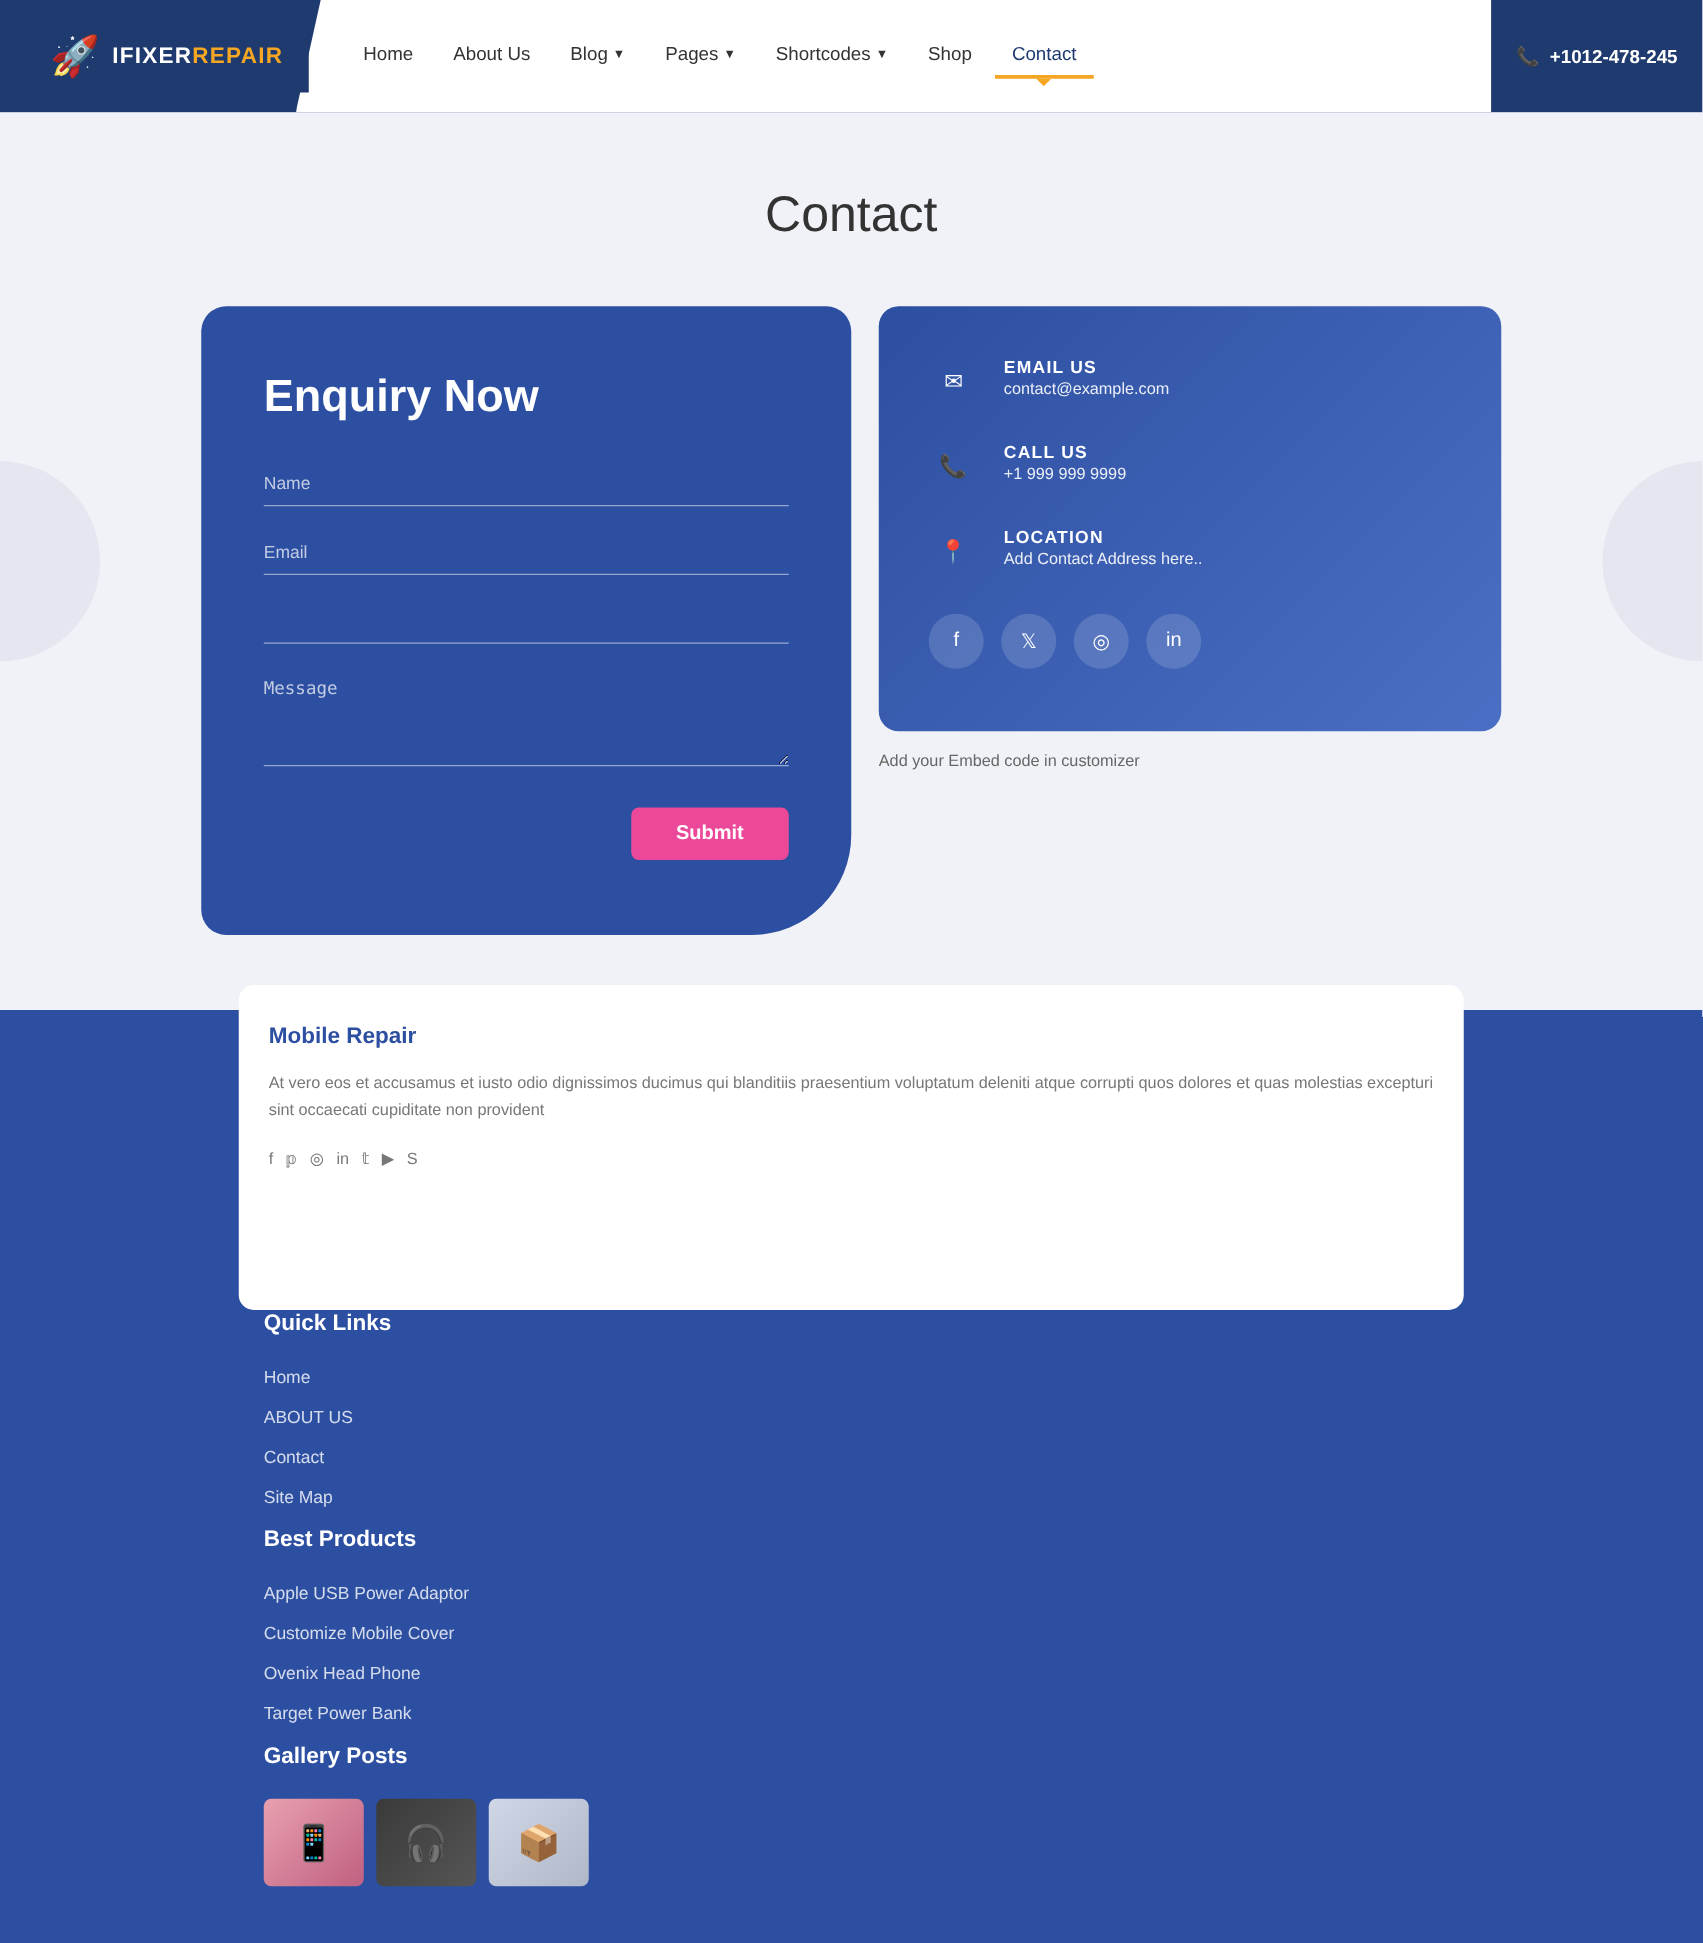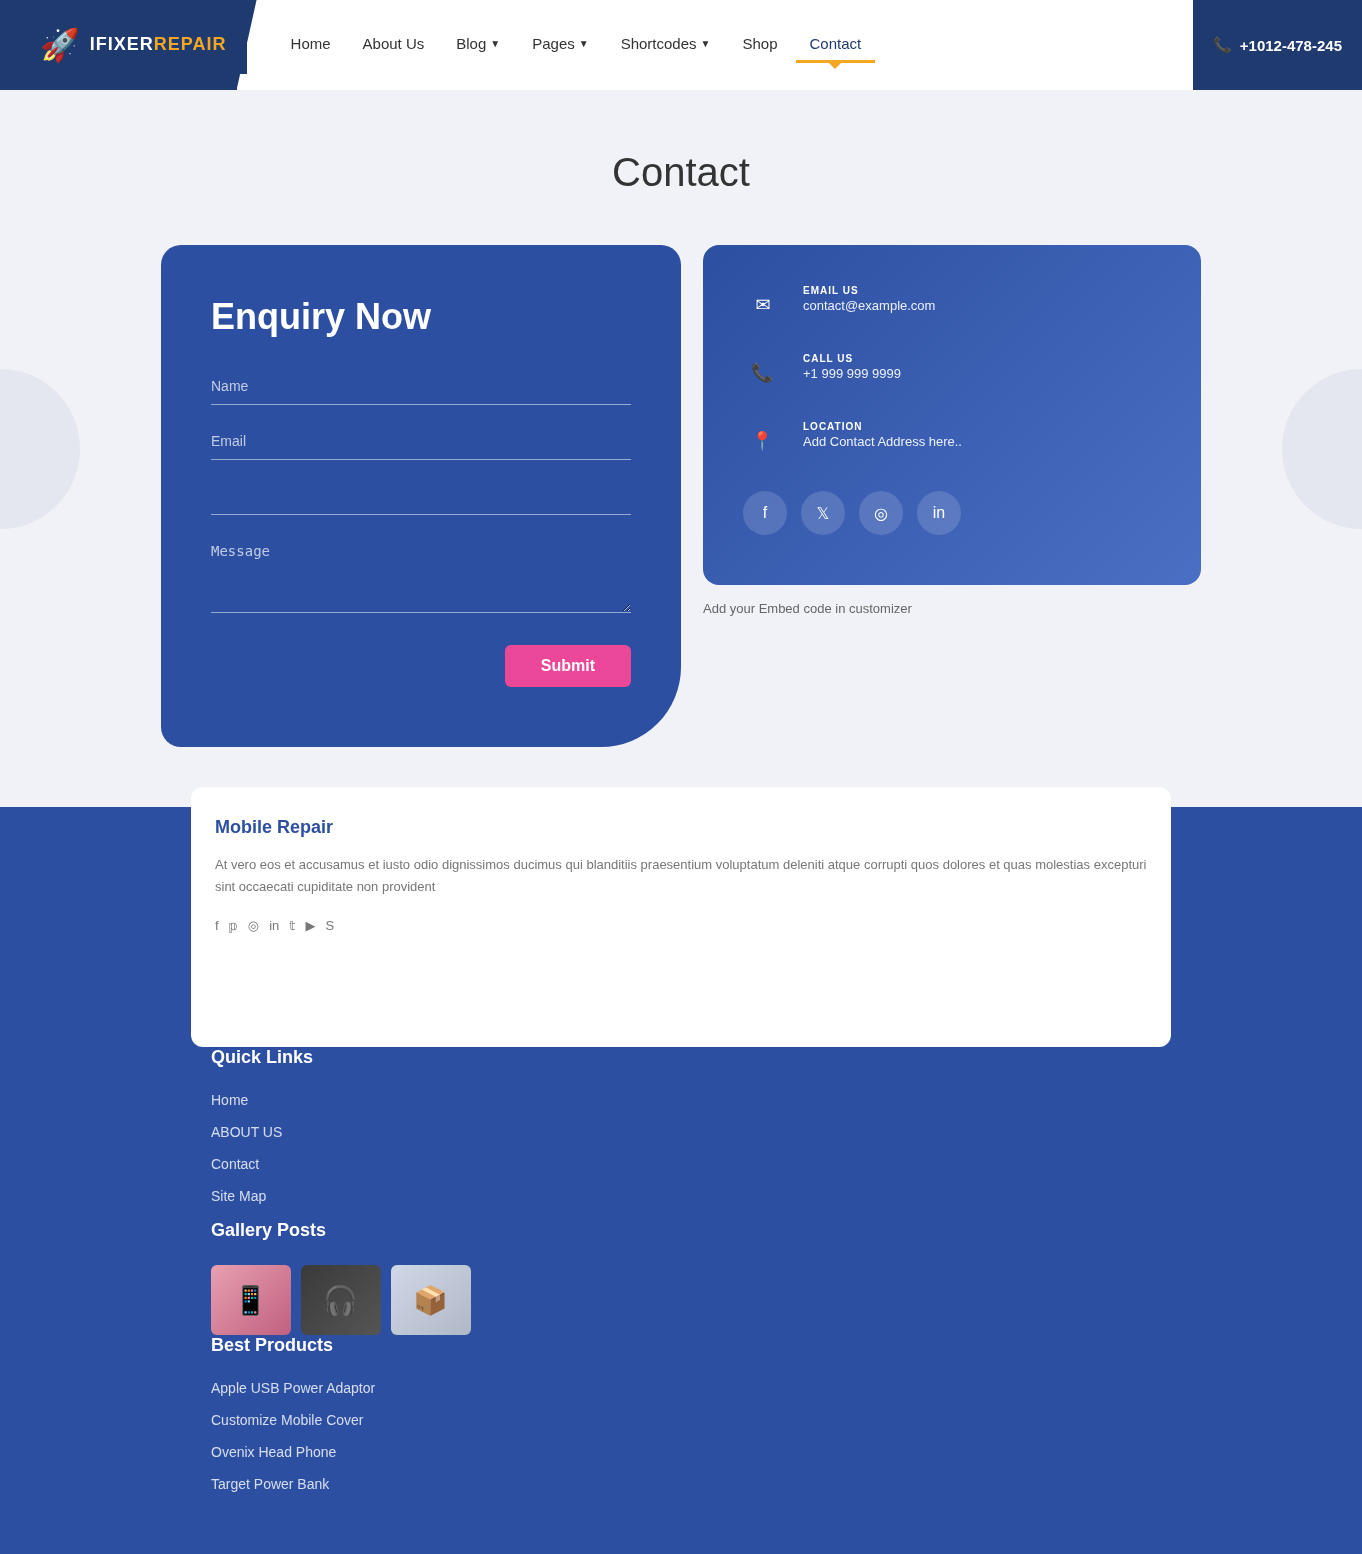--- a/index.html
+++ b/index.html
@@ -149,21 +149,21 @@
       height: 40px;
       display: flex;
       align-items: center;
       justify-content: center;
       font-size: 18px;
       flex-shrink: 0;
     }
     .contact-info-text {}
     .contact-info-label {
       font-weight: 700;
-      font-size: 10px;
+      font-size: 14px;
       letter-spacing: 1px;
       margin-bottom: 2px;
     }
     .contact-info-value { font-size: 13px; opacity: 0.9; }
 
     .social-icons {
       display: flex;
       gap: 14px;
       margin-top: 30px;
     }
@@ -419,30 +419,30 @@
 
     <div class="footer-col">
       <div class="footer-col-title">Quick Links</div>
       <a class="footer-link">Home</a>
       <a class="footer-link">ABOUT US</a>
       <a class="footer-link">Contact</a>
       <a class="footer-link">Site Map</a>
     </div>
 
     <div class="footer-col">
+      <div class="footer-col-title">Best Products</div>
+      <a class="footer-link">Apple USB Power Adaptor</a>
+      <a class="footer-link">Customize Mobile Cover</a>
+      <a class="footer-link">Ovenix Head Phone</a>
+      <a class="footer-link">Target Power Bank</a>
+    </div>
+
+    <div class="footer-col">
       <div class="footer-col-title">Gallery Posts</div>
       <div class="gallery-row">
         <div class="gallery-thumb thumb-phone">📱</div>
         <div class="gallery-thumb thumb-headphone">🎧</div>
         <div class="gallery-thumb thumb-product">📦</div>
       </div>
     </div>
-
-    <div class="footer-col">
-      <div class="footer-col-title">Best Products</div>
-      <a class="footer-link">Apple USB Power Adaptor</a>
-      <a class="footer-link">Customize Mobile Cover</a>
-      <a class="footer-link">Ovenix Head Phone</a>
-      <a class="footer-link">Target Power Bank</a>
-    </div>
   </div>
 
 </footer>
 
 </body></html>

